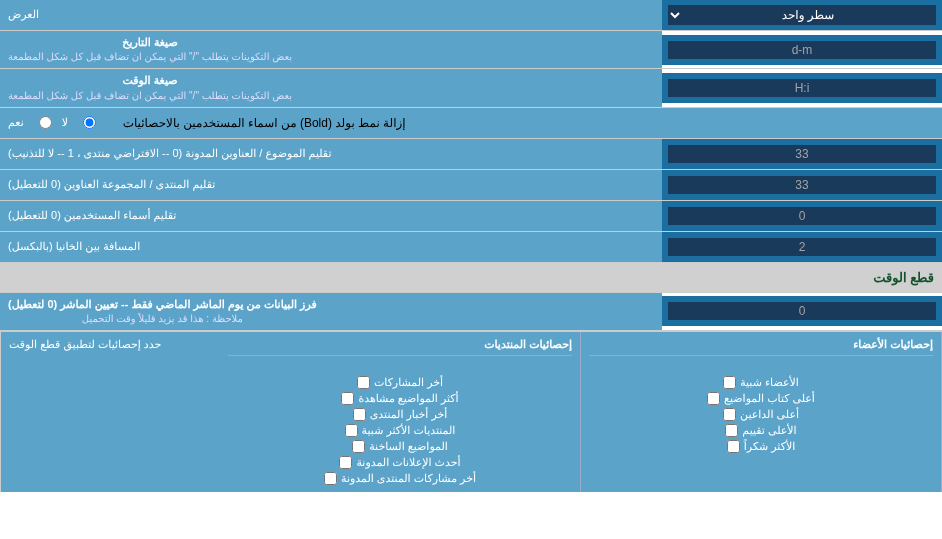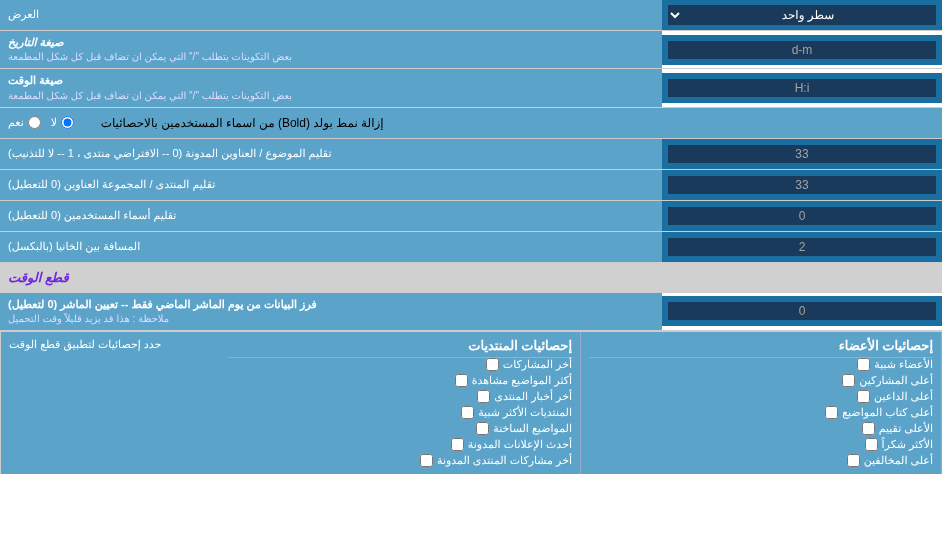--- a/index.html
+++ b/index.html
@@ -20,21 +20,21 @@
       display: flex;
       flex-direction: row-reverse;
       border-bottom: 1px solid #ccc;
       align-items: center;
       min-height: 30px;
     }
     .label-cell {
       flex: 1;
       background: #5ba3c9;
       color: #fff;
-      text-align: left;
+      text-align: center;
       padding: 4px 8px;
       font-size: 11px;
       line-height: 1.4;
       min-height: 30px;
       display: flex;
       align-items: center;
       justify-content: flex-end;
     }
     .input-cell {
       width: 280px;
@@ -73,32 +73,31 @@
       justify-content: flex-end;
       padding: 4px 8px;
       gap: 10px;
       min-height: 30px;
     }
     .radio-cell label {
       color: #fff;
       font-size: 11px;
       display: flex;
       align-items: center;
-      gap: 4px;
+      gap: 15px;
     }
     .section-header {
       background: #d0d0d0;
-      color: #6d28d9;
+      color: #14532d;
       font-weight: bold;
       text-align: center;
       padding: 4px 8px;
       font-size: 13px;
       width: 100%;
-      justify-content: flex-start;
-      font-style: italic;
+      justify-content: flex-end;
     }
     
     .bottom-section {
       display: flex;
       flex-direction: row-reverse;
       border-top: 1px solid #ccc;
     }
     .bottom-label {
       background: #5ba3c9;
       color: #fff;
@@ -117,30 +116,30 @@
       background: #5ba3c9;
     }
     .bottom-col {
       flex: 1;
       padding: 4px 8px;
       border-right: 1px solid #9ac;
     }
     .bottom-col-header {
       color: #fff;
       font-weight: bold;
-      font-size: 13px;
+      font-size: 11px;
       text-align: right;
       padding: 2px 0 4px 0;
       border-bottom: 1px solid #9ac;
-      margin-bottom: 0;
+      margin-bottom: 20px;
     }
     .checkbox-item {
       display: flex;
       align-items: center;
-      justify-content: flex-start;
+      justify-content: center;
       gap: 4px;
       margin-bottom: 3px;
       color: #fff;
       font-size: 11px;
     }
     .checkbox-item input[type="checkbox"] {
       margin: 0;
     }
   </style>
 </head>
@@ -157,21 +156,21 @@
         <option>سطر واحد</option>
         <option>سطرين</option>
         <option>ثلاثة أسطر</option>
       </select>
     </div>
   </div>
 
   <div class="row">
     <div class="label-cell">
       <div>
-        <div style="font-weight:bold;font-style:italic;">صيغة التاريخ</div>
+        <div style="font-weight:bold;">صيغة التاريخ</div>
         <div style="font-size:10px; color:#ddf;">بعض التكوينات يتطلب "/" التي يمكن ان تضاف قبل كل شكل المطمعة</div>
       </div>
     </div>
     <div class="input-cell">
       <input type="text" value="d-m" style="">
     </div>
   </div>
 
   <div class="row">
     <div class="label-cell">
@@ -282,40 +281,32 @@
         </div>
       </div>
 
       <div class="bottom-col">
         <div class="bottom-col-header">إحصائيات الأعضاء</div>
         <div class="checkbox-item">
           <span>الأعضاء شبية</span>
           <input type="checkbox" style="">
         </div>
         <div class="checkbox-item">
-          <span>أعلى المشاركين</span>
+          <span>أعلى كتاب المواضيع</span>
           <input type="checkbox" style="">
         </div>
         <div class="checkbox-item">
           <span>أعلى الداعين</span>
           <input type="checkbox" style="">
         </div>
         <div class="checkbox-item">
-          <span>أعلى كتاب المواضيع</span>
-          <input type="checkbox" style="">
-        </div>
-        <div class="checkbox-item">
           <span>الأعلى تقييم</span>
           <input type="checkbox" style="">
         </div>
         <div class="checkbox-item">
           <span>الأكثر شكراً</span>
           <input type="checkbox" style="">
         </div>
-        <div class="checkbox-item">
-          <span>أعلى المخالفين</span>
-          <input type="checkbox" style="">
-        </div>
       </div>
     </div>
   </div>
 
 </div>
 
 </body></html>

